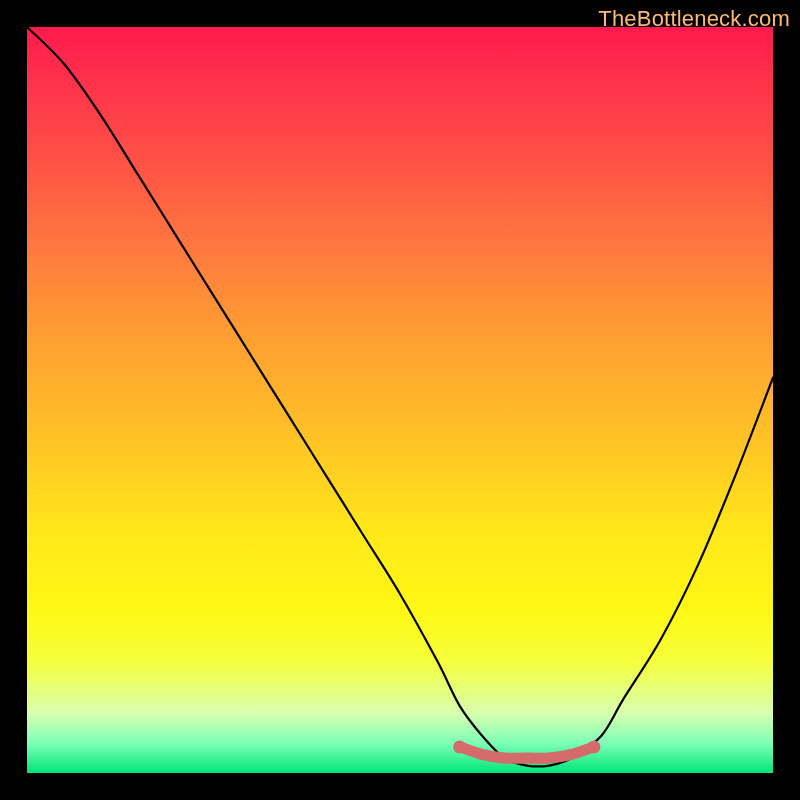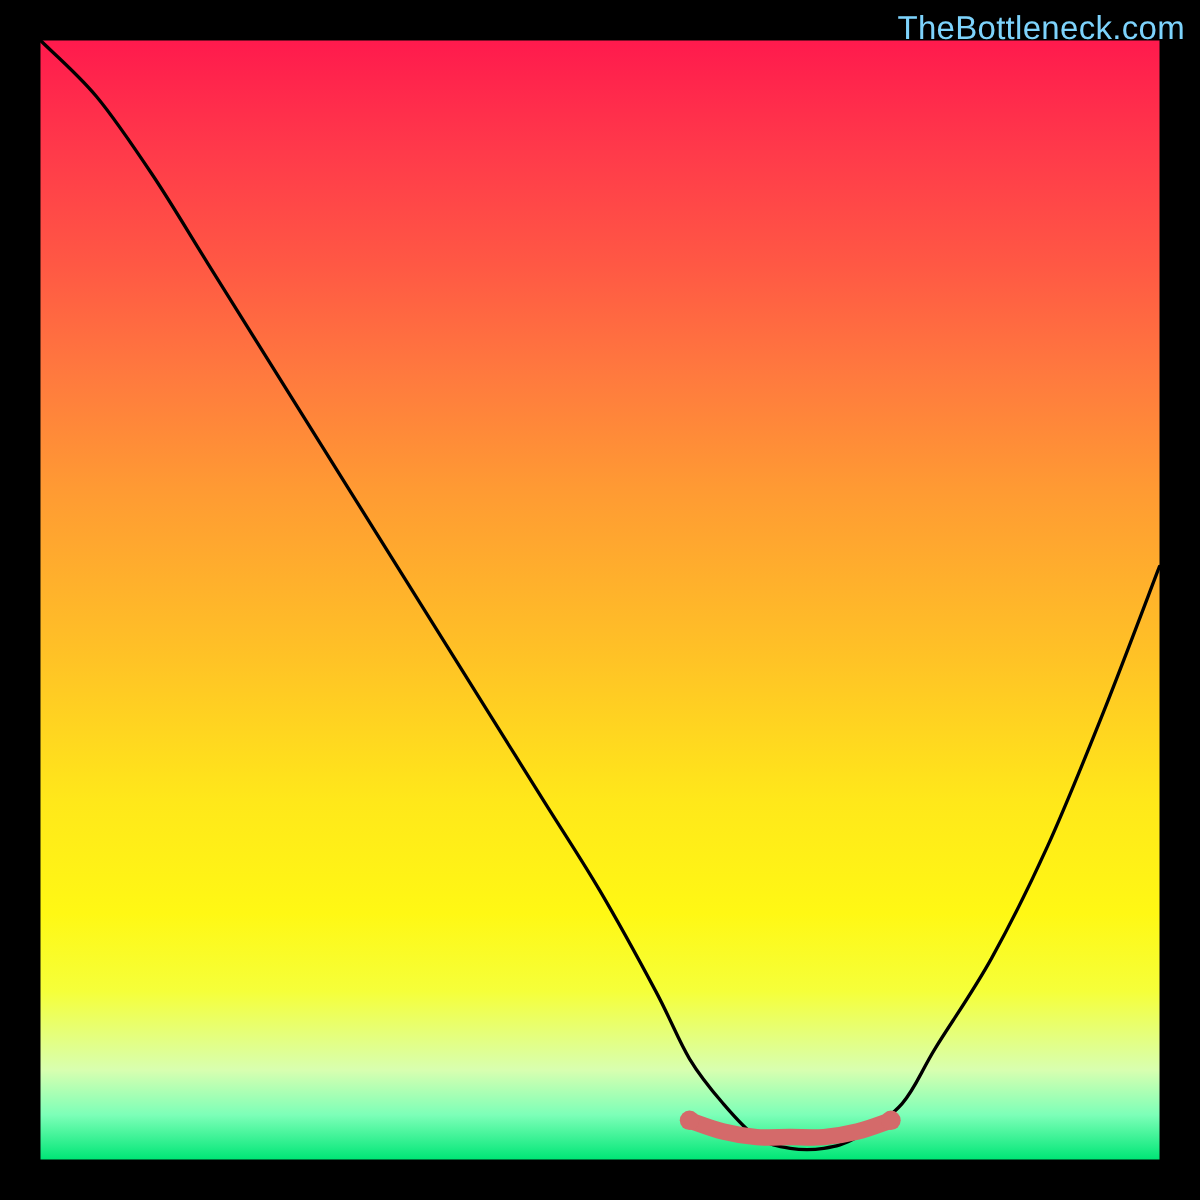--- a/index.html
+++ b/index.html
@@ -36,21 +36,21 @@
       #fff814 78%,
       #f5ff3a 85%,
       #d8ffb0 92%,
       #7dffb8 96%,
       #00e676 100%);
   }
   .watermark {
     position: absolute;
     top: 6px;
     right: 10px;
-    color: #7dd3fc;
+    color: #fdba74;
     font-size: 22px;
     font-weight: 500;
     letter-spacing: 0.2px;
   }
   svg.curve-layer {
     position: absolute;
     left: 27px;
     top: 27px;
     width: 746px;
     height: 746px;

